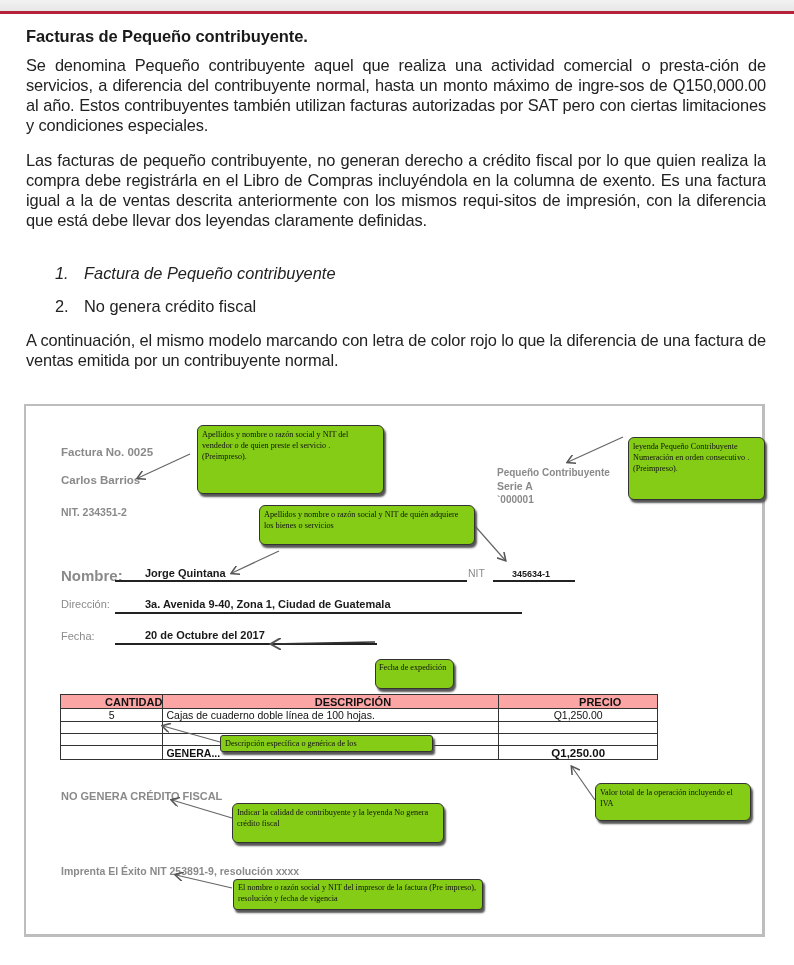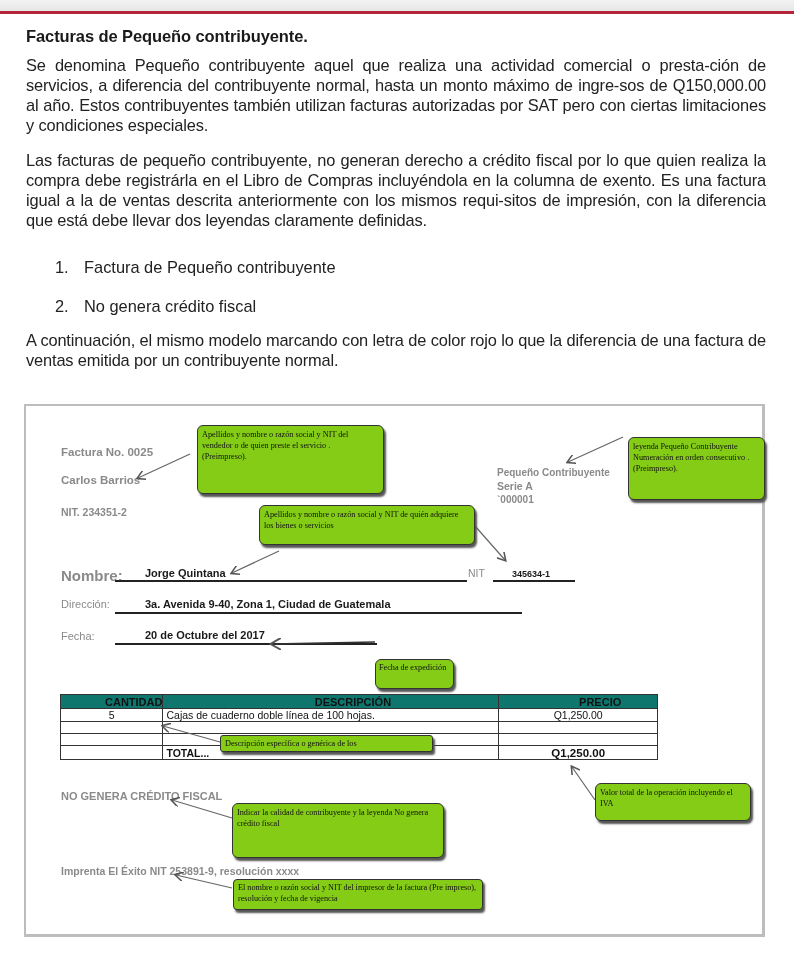--- a/index.html
+++ b/index.html
@@ -15,42 +15,42 @@
 
   .para { position: absolute; left: 26px; width: 740px; font-family: "Liberation Sans", sans-serif;
     font-size: 16.4px; line-height: 20px; color: #222; text-align: justify; letter-spacing: -0.15px; }
   .p1 { top: 55px; }
   .p2 { top: 150px; }
   .p3 { top: 330px; }
 
   .list-item { position: absolute; left: 55px; font-family: "Liberation Sans", sans-serif;
     font-size: 16.4px; color: #222; }
   .list-item .num { display: inline-block; width: 29px; }
-  .li1 { top: 258px; }
+  .li1 { top: 264px; font-style: italic; }
   .li2 { top: 297px; }
 
   
   .invoice { position: absolute; left: 24px; top: 404px; width: 741px; height: 533px;
     border: 2px solid #bdbdbd; border-right-width: 3px; border-bottom-width: 3px; background: #fff; }
 
   .inv-text { position: absolute; font-family: "Liberation Sans", sans-serif; font-weight: bold; white-space: nowrap; }
   .gray { color: #8a8a8a; }
   .dark { color: #1a1a1a; }
 
   .callout { position: absolute; border: 1.5px solid #333; border-radius: 6px; background: #84cc16;
     box-shadow: 2px 3px 2px #555; font-family: Liberation Serif, serif; font-size: 8.2px;
     line-height: 11px; color: #111; padding: 3px 4px; }
 
   .uline { position: absolute; height: 2px; background: #222; }
 
   svg.arrows { position: absolute; left: 0; top: 0; width: 794px; height: 965px; pointer-events: none; }
 
   table.items { position: absolute; left: 60px; top: 694px; width: 598px; border-collapse: collapse;
     font-family: "Liberation Sans", sans-serif; font-size: 10.5px; }
-  table.items th { background: #0f766e; border: 1.5px solid #333; height: 14px; font-weight: bold; color: #111;
+  table.items th { background: #fca5a5; border: 1.5px solid #333; height: 14px; font-weight: bold; color: #111;
     font-size: 11px; padding-left: 44px; }
   table.items td { border: 1.5px solid #333; height: 12px; color: #111; padding: 0 3px; }
   table.items td.c { text-align: center; }
   table.items tr.total td { height: 14px; font-weight: bold; }
   table.items tr.total td.c { font-size: 11.5px; }
 </style>
 </head>
 <body>
 
 <div class="topbar"></div>
@@ -114,21 +114,21 @@
       <td></td>
       <td class="c"></td>
     </tr>
     <tr>
       <td class="c"></td>
       <td></td>
       <td class="c"></td>
     </tr>
     <tr class="total">
       <td></td>
-      <td>TOTAL...</td>
+      <td>GENERA...</td>
       <td class="c">Q1,250.00</td>
     </tr>
   </tbody>
 </table>
 
 <div class="inv-text gray" style="left:61px; top:790px; font-size:11px;">NO GENERA CRÉDITO FISCAL</div>
 <div class="inv-text gray" style="left:61px; top:865px; font-size:10.5px;">Imprenta El Éxito NIT 253891-9, resolución xxxx</div>
 
 <svg class="arrows" viewBox="0 0 794 965">
   <defs>
@@ -162,18 +162,18 @@
 </div>
 <div class="callout" style="left:375px; top:623px; width:79px; height:30px; padding:2px 3px;margin-top:36px;">
   <span>Fecha de expedición</span>
 </div>
 <div class="callout" style="left:220px; top:735px; width:213px; height:17px; padding:2px 4px; border-radius:3px;">
   <span>Descripción específica o genérica de los</span>
 </div>
 <div class="callout" style="left:595px; top:783px; width:156px; height:38px;">
   <span>Valor total de la operación incluyendo el IVA</span>
 </div>
-<div class="callout" style="left:232px; top:803px; width:212px; height:55px;">
+<div class="callout" style="left:232px; top:803px; width:212px; height:40px;">
   <span>Indicar la calidad de contribuyente y la leyenda No genera crédito fiscal</span>
 </div>
 <div class="callout" style="left:233px; top:879px; width:250px; height:31px; padding:2px 4px; border-radius:4px;">
   <span>El nombre o razón social y NIT del impresor de la factura (Pre impreso), resolución y fecha de vigencia</span>
 </div>
 
 </body></html>

